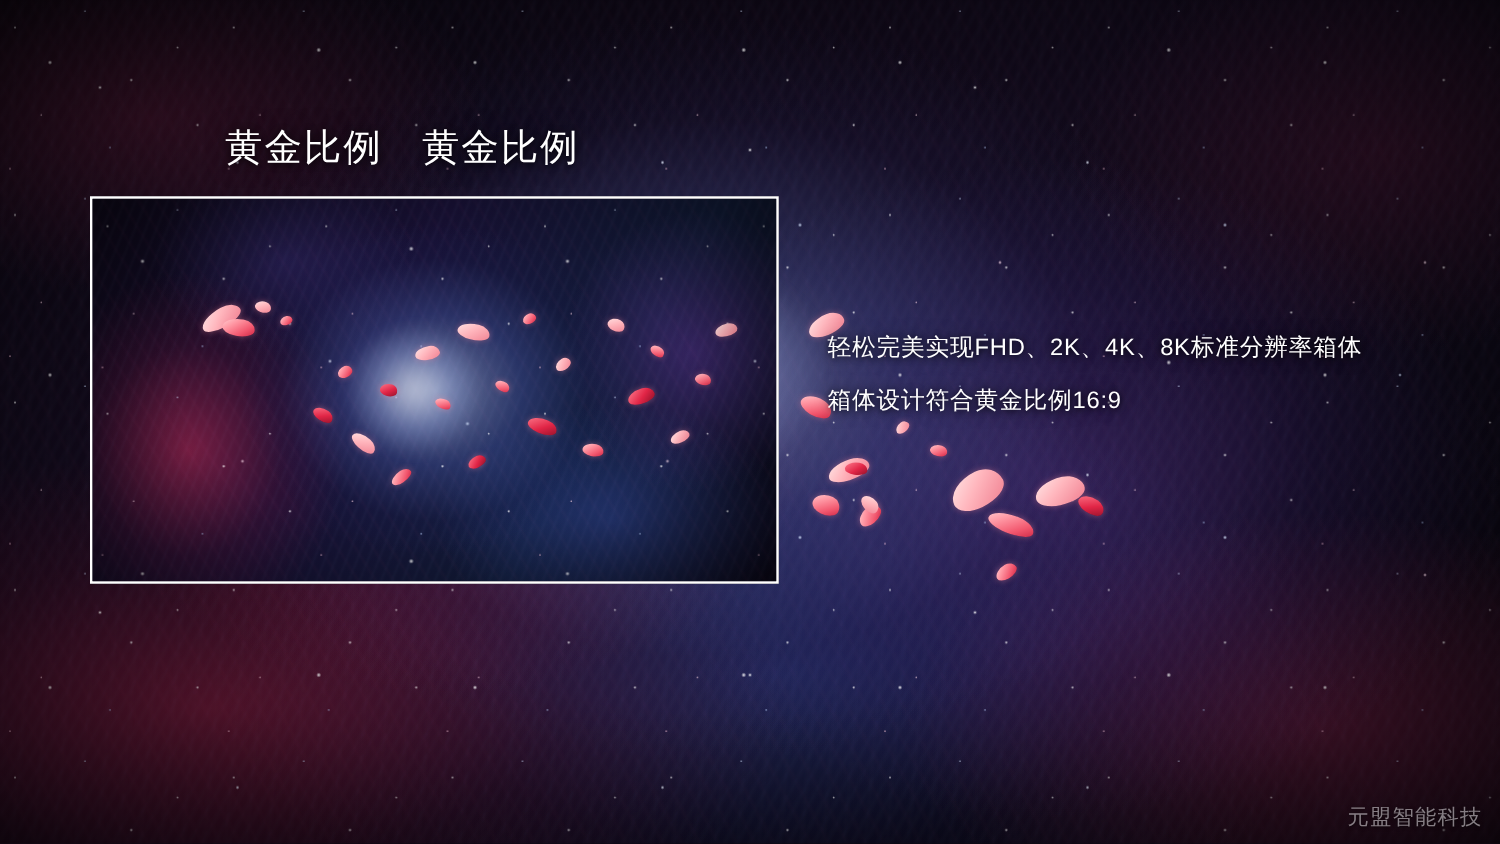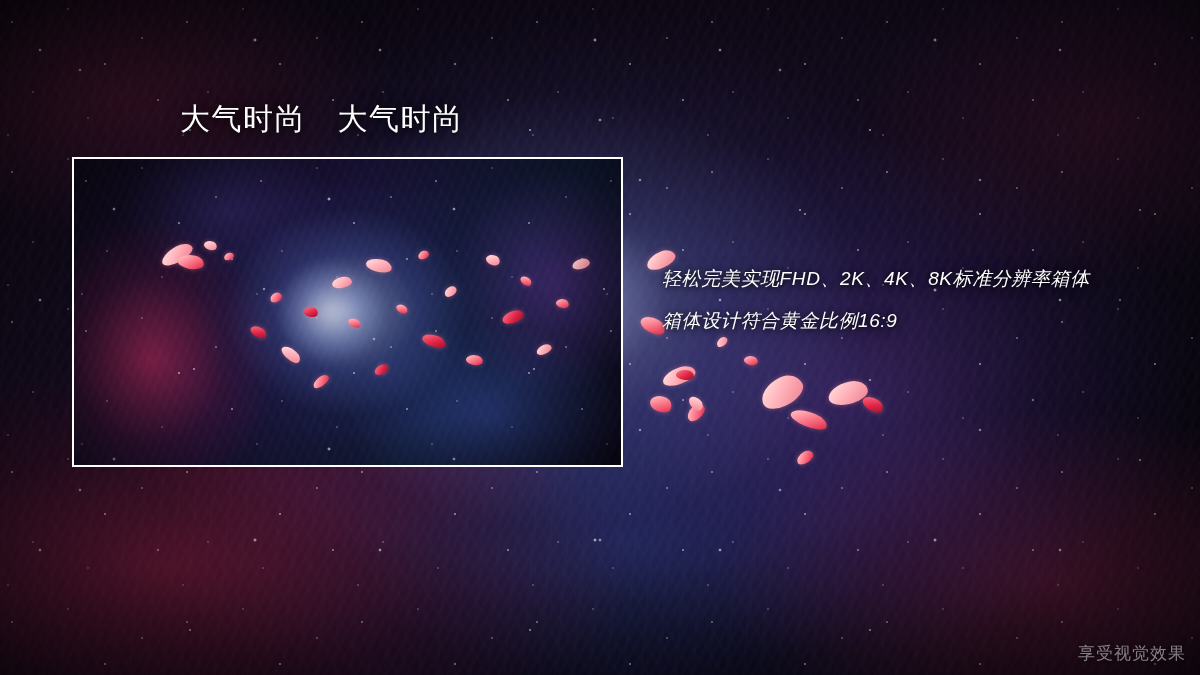--- a/index.html
+++ b/index.html
@@ -147,21 +147,20 @@
     left:662px; top:258px;
     width:500px;
   }
   #body-text .line {
     font-size:19px;
     line-height:42px;
     color:#ffffff;
     letter-spacing:0.6px;
     white-space:nowrap;
     text-shadow:0 1px 5px rgba(0,0,0,0.80), 0 0 14px rgba(0,0,0,0.55);
-    font-style:italic;
   }
   #watermark {
     position:absolute;
     right:14px; bottom:10px;
     font-size:17px;
     color:rgba(205,200,205,0.62);
     letter-spacing:1px;
     text-shadow:0 1px 3px rgba(0,0,0,0.6);
   }
 </style>
@@ -223,22 +222,22 @@
         <div class="petal pale" style="left: 412px; top: 96px; width: 14px; height: 10px; transform: rotate(26deg);"></div>
         <div class="petal deep2" style="left: 428px; top: 152px; width: 22px; height: 12px; transform: rotate(-16deg);"></div>
         <div class="petal" style="left: 446px; top: 118px; width: 12px; height: 8px; transform: rotate(40deg);"></div>
         <div class="petal pale" style="left: 462px; top: 186px; width: 16px; height: 9px; transform: rotate(-22deg);"></div>
         <div class="petal deep" style="left: 482px; top: 140px; width: 13px; height: 9px; transform: rotate(18deg);"></div>
         <div class="petal pale" style="left: 498px; top: 100px; width: 18px; height: 10px; transform: rotate(-12deg);"></div>
       </div>
     <div class="frame-neb vig"></div>
   </div>
 
-  <div id="title">大气时尚　大气时尚</div>
+  <div id="title">黄金比例　黄金比例</div>
 
   <div id="body-text">
     <div class="line">轻松完美实现FHD、2K、4K、8K标准分辨率箱体</div>
     <div class="line">箱体设计符合黄金比例16:9</div>
   </div>
 
-  <div id="watermark">享受视觉效果</div>
+  <div id="watermark">元盟智能科技</div>
 
 </div>
 
 </body></html>

